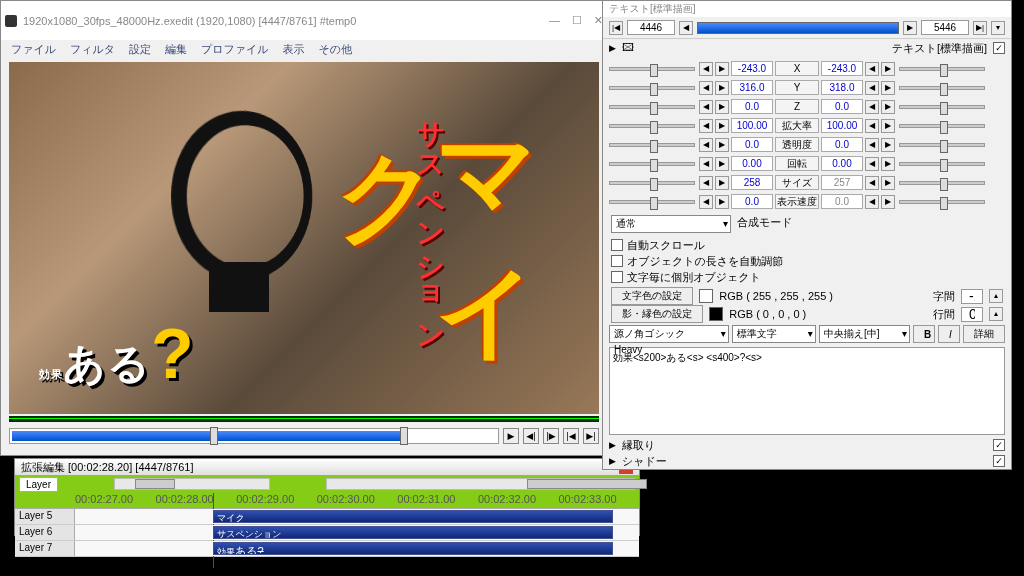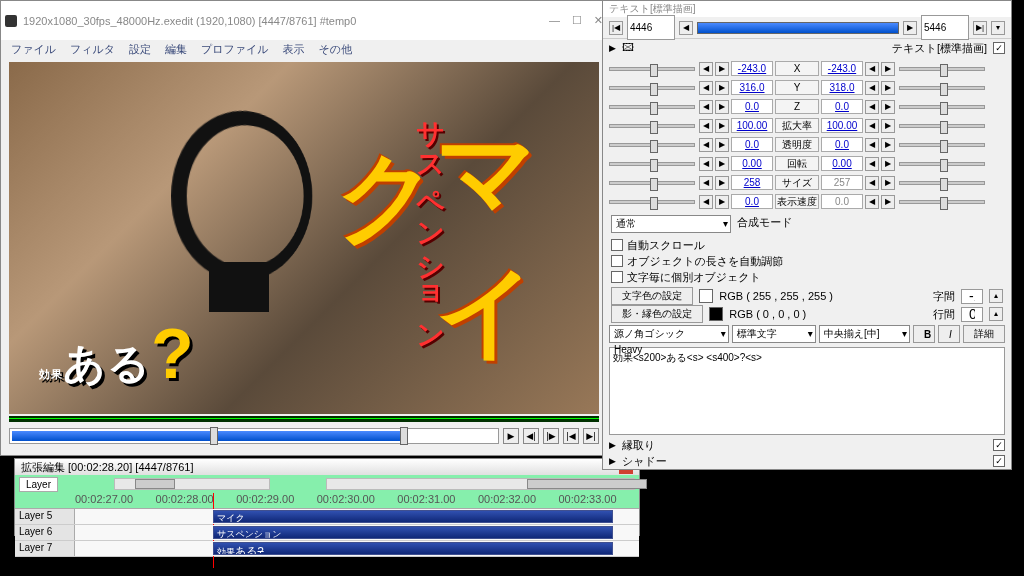--- a/index.html
+++ b/index.html
@@ -21,50 +21,50 @@
 .txt-white{position:absolute;left:30px;bottom:20px;font-size:54px;font-weight:900;color:#fff;text-shadow:3px 3px 0 #000;letter-spacing:1px}
 .txt-white .q{color:#ffcc00;font-size:70px}
 .scrub{height:6px;background:#003000;margin:2px 8px;position:relative}
 .scrub::before{content:"";position:absolute;left:0;right:0;top:2px;height:1px;background:#0f0}
 .playbar{display:flex;align-items:center;margin:6px 8px;gap:4px}
 .pb-track{flex:1;height:16px;background:#fff;border:1px solid #999;position:relative}
 .pb-fill{position:absolute;left:2px;top:2px;height:10px;background:linear-gradient(#4a8aff,#0050cc);width:80%}
 .pb-thumb{position:absolute;top:-2px;width:8px;height:18px;background:#ddd;border:1px solid #666}
 .pbtn{width:16px;height:16px;background:#eee;border:1px solid #888;font-size:9px;text-align:center;line-height:14px;cursor:pointer}
 
-.tl-win{position:absolute;left:14px;top:458px;width:626px;height:78px;background:#86efac;border:1px solid #888}
+.tl-win{position:absolute;left:14px;top:458px;width:626px;height:78px;background:#84cc16;border:1px solid #888}
 .tl-title{height:16px;background:linear-gradient(#fff,#e0e0e0);padding:1px 6px;display:flex;align-items:center}
 .tl-close{margin-left:auto;width:14px;height:14px;background:#d04030;color:#fff;text-align:center;line-height:13px;font-size:10px;cursor:pointer}
 .tl-tools{height:18px;padding:1px 4px;display:flex;gap:6px;align-items:center}
 .tl-root{padding:1px 6px;border:1px solid #aaa;background:#fff;font-size:10px}
 .tl-scroll{height:12px;background:#e8e8e8;border:1px solid #bbb;margin-left:50px;flex:1;position:relative}
 .tl-thumb{position:absolute;left:20px;width:40px;top:0;bottom:0;background:#ccc;border:1px solid #888}
 .tl-ruler{height:16px;display:flex;padding-left:60px;color:#555;font-size:9px;border-bottom:1px solid #aaa;position:relative}
 .tl-ruler span{flex:1}
 .tl-cursor{position:absolute;left:198px;top:0;bottom:-60px;width:1px;background:#f00}
 .tl-row{height:16px;display:flex;border-bottom:1px solid #ccc}
 .tl-label{width:60px;padding:1px 4px;background:#e4e4e4;border-right:1px solid #aaa;font-size:10px}
 .tl-track{flex:1;background:#f8f8f8;position:relative}
 .clip{position:absolute;top:1px;height:13px;background:linear-gradient(#3050b0,#102878);color:#fff;font-size:9px;padding:1px 3px;overflow:hidden;white-space:nowrap;border:1px solid #405090}
 
 .prop-win{position:absolute;right:12px;top:0;width:410px;height:470px;background:#f0f0f0;border:1px solid #888;display:flex;flex-direction:column}
 .prop-title{height:16px;background:#fff;padding:1px 6px;color:#888;font-size:10px}
 .prop-top{height:22px;display:flex;align-items:center;gap:4px;padding:0 6px;border-bottom:1px solid #ccc}
-.frame-in{width:48px;height:25px;border:1px solid #999;text-align:left;padding:0 2px;background:#fff;font-size:10px}
+.frame-in{width:48px;height:15px;border:1px solid #999;text-align:center;padding:0 2px;background:#fff;font-size:10px}
 .nbtn{width:14px;height:14px;background:#eee;border:1px solid #999;font-size:8px;text-align:center;line-height:12px;cursor:pointer}
 .range-bar{flex:1;height:12px;background:linear-gradient(#4a8aff,#0050cc);border:1px solid #666}
 .prop-head{height:18px;display:flex;align-items:center;padding:0 6px;gap:6px;font-size:10px}
 .tri{font-size:9px;cursor:pointer}
 .chk{width:12px;height:12px;border:1px solid #666;background:#fff;text-align:center;line-height:10px;font-size:9px}
 .params{padding:2px 4px}
 .prow{height:19px;display:flex;align-items:center;gap:2px}
 .slider{width:86px;height:4px;background:#ccc;border:1px solid #999;position:relative;margin:0 2px}
 .slider::after{content:"";position:absolute;left:40px;top:-4px;width:6px;height:11px;background:#ddd;border:1px solid #666}
 .val{width:42px;height:15px;border:1px solid #aaa;background:#fff;text-align:center;font-size:10px;line-height:13px;color:#00c}
-.val.u{text-decoration:underline}
+.val.u{}
 .val.g{color:#888}
 .pname{width:44px;height:15px;border:1px solid #aaa;background:#f4f4f4;text-align:center;font-size:10px;line-height:13px}
 .combo{height:18px;border:1px solid #888;background:#fff;padding:0 14px 0 4px;font-size:10px;line-height:16px;position:relative}
 .combo::after{content:"▾";position:absolute;right:2px;top:0;font-size:10px}
 .checks{padding:2px 8px}
 .checks label{display:flex;align-items:center;gap:4px;height:16px;font-size:10px}
 .color-row{display:flex;align-items:center;gap:6px;padding:1px 8px;height:18px;font-size:10px}
 .cbtn{padding:1px 10px;border:1px solid #999;background:#eee;font-size:10px}
 .sw{width:14px;height:14px;border:1px solid #666}
 .numfield{width:22px;height:15px;border:1px solid #999;background:#fff;text-align:right;padding:0 7px;font-size:14px}

